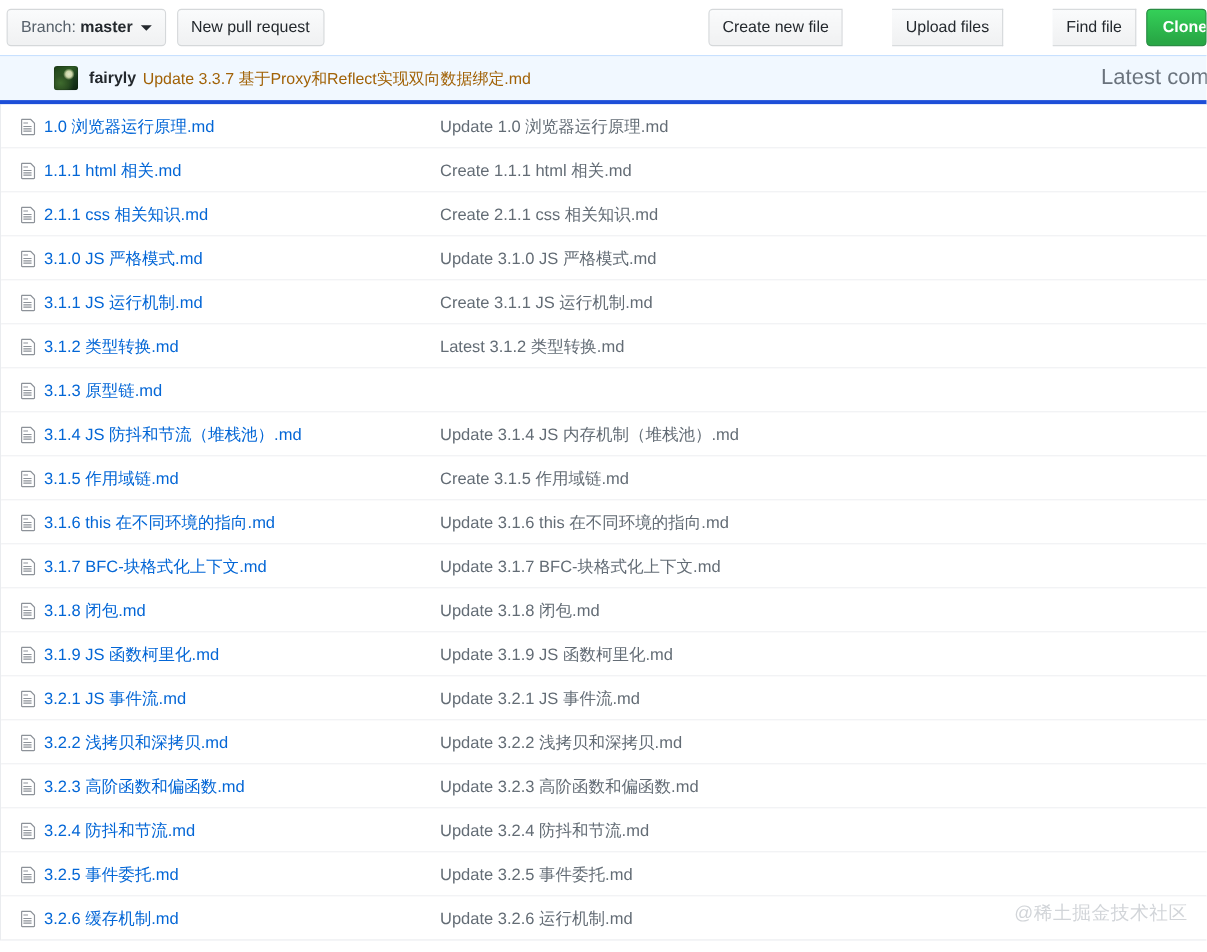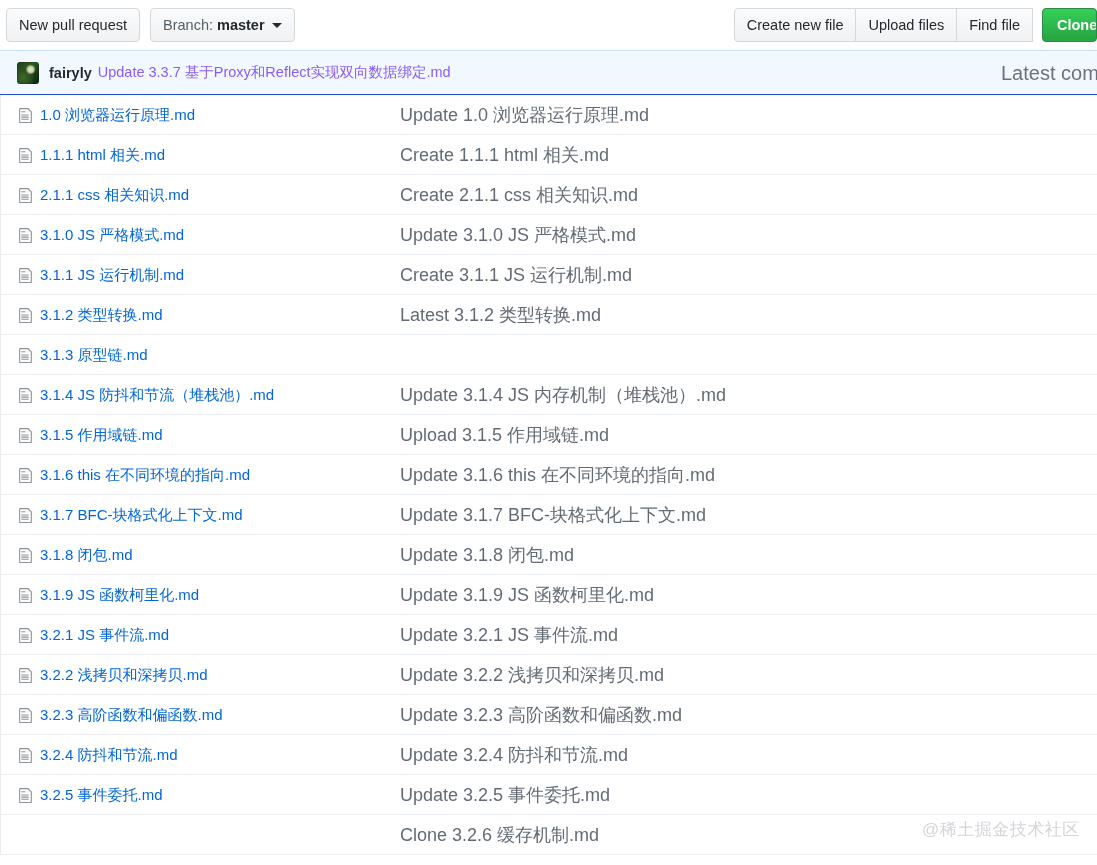--- a/index.html
+++ b/index.html
@@ -63,20 +63,21 @@
     border-left: 5px solid transparent;
     border-right: 5px solid transparent;
     border-top: 5px solid #24292e;
   }
 
   
   .btn-group { display: flex; }
   .btn-group .btn {
     border-radius: 0;
     border-left-width: 0;
+    margin-left: 45px;
   }
   .btn-group .btn:first-child {
     border-left-width: 1px;
     border-top-left-radius: 4px;
     border-bottom-left-radius: 4px;
   }
   .btn-clone {
     border-radius: 4px;
     margin-left: 9px;
     background-image: linear-gradient(-180deg, #34d058 0%, #28a745 90%);
@@ -91,23 +92,24 @@
   }
   .btn-clone .clone-label { white-space: nowrap; }
 
   
   .commit-bar {
     position: relative;
     width: 1097px;
     height: 45px;
     background: #f1f8ff;
     border-top: 1px solid #c8e1ff;
-    border-bottom: 1px solid #1d4ed8;
-    display: flex;
-    align-items: center;
+    border-bottom: 4px solid #1d4ed8;
+    display: flex;
+    align-items: center;
+    padding-left: 32px;
   }
   .avatar {
     width: 22px;
     height: 22px;
     margin-left: 17px;
     border-radius: 3px;
     flex: 0 0 auto;
     background:
       radial-gradient(circle at 62% 34%, #dfe6c9 0%, #cbd4a6 14%, rgba(203,212,166,0) 26%),
       radial-gradient(circle at 28% 70%, #3f6b2e 0%, #2c5022 30%, rgba(44,80,34,0) 55%),
@@ -117,21 +119,21 @@
   .commit-author {
     margin-left: 10px;
     font-size: 14.5px;
     font-weight: 700;
     color: #24292e;
     cursor: pointer;
   }
   .commit-msg {
     margin-left: 6px;
     font-size: 14.5px;
-    color: #8b5cf6;
+    color: #a16207;
     cursor: pointer;
     white-space: nowrap;
   }
   .commit-latest {
     position: absolute;
     left: 1001px;
     top: 50%;
     transform: translateY(-50%);
     font-size: 20px;
     color: #6a737d;
@@ -177,21 +179,21 @@
     cursor: pointer;
     white-space: nowrap;
   }
   .cell-commit {
     position: absolute;
     left: 399px;
     top: 0;
     height: 40px;
     display: flex;
     align-items: center;
-    font-size: 18px;
+    font-size: 15px;
     color: #636c75;
     white-space: nowrap;
     cursor: pointer;
   }
 
   
   .watermark {
     position: absolute;
     left: 922px;
     top: 818px;
@@ -202,26 +204,26 @@
     pointer-events: none;
     user-select: none;
   }
 </style>
 </head>
 <body>
 
 <div class="toolbar">
 
   <div class="toolbar-left">
-    <div class="btn">New pull request</div>
     <div class="btn btn-branch">
       <span class="bl">Branch:</span>
       <span class="bv">master</span>
       <span class="caret"></span>
     </div>
+    <div class="btn">New pull request</div>
   </div>
 
   <div class="toolbar-right">
     <div class="btn-group">
       <div class="btn">Create new file</div>
       <div class="btn">Upload files</div>
       <div class="btn">Find file</div>
     </div>
     <div class="btn btn-clone">
       <span class="clone-label">Clone or download</span>
@@ -320,21 +322,21 @@
     <div class="cell-commit">Update 3.1.4 JS 内存机制（堆栈池）.md</div>
   </div>
 
   <div class="file-row">
     <div class="cell-name">
       <svg class="file-icon" viewBox="0 0 12 16" aria-hidden="true">
         <path fill="#8d9299" d="M6 5H2V4h4v1zM2 8h7V7H2v1zm0 2h7V9H2v1zm0 2h7v-1H2v1zm10-7.5V14c0 .55-.45 1-1 1H1c-.55 0-1-.45-1-1V2c0-.55.45-1 1-1h7.5L12 4.5zM11 5L8 2H1v12h10V5z"></path>
       </svg>
       <span class="file-link">3.1.5 作用域链.md</span>
     </div>
-    <div class="cell-commit">Upload 3.1.5 作用域链.md</div>
+    <div class="cell-commit">Create 3.1.5 作用域链.md</div>
   </div>
 
   <div class="file-row">
     <div class="cell-name">
       <svg class="file-icon" viewBox="0 0 12 16" aria-hidden="true">
         <path fill="#8d9299" d="M6 5H2V4h4v1zM2 8h7V7H2v1zm0 2h7V9H2v1zm0 2h7v-1H2v1zm10-7.5V14c0 .55-.45 1-1 1H1c-.55 0-1-.45-1-1V2c0-.55.45-1 1-1h7.5L12 4.5zM11 5L8 2H1v12h10V5z"></path>
       </svg>
       <span class="file-link">3.1.6 this 在不同环境的指向.md</span>
     </div>
     <div class="cell-commit">Update 3.1.6 this 在不同环境的指向.md</div>
@@ -414,17 +416,23 @@
     <div class="cell-name">
       <svg class="file-icon" viewBox="0 0 12 16" aria-hidden="true">
         <path fill="#8d9299" d="M6 5H2V4h4v1zM2 8h7V7H2v1zm0 2h7V9H2v1zm0 2h7v-1H2v1zm10-7.5V14c0 .55-.45 1-1 1H1c-.55 0-1-.45-1-1V2c0-.55.45-1 1-1h7.5L12 4.5zM11 5L8 2H1v12h10V5z"></path>
       </svg>
       <span class="file-link">3.2.5 事件委托.md</span>
     </div>
     <div class="cell-commit">Update 3.2.5 事件委托.md</div>
   </div>
 
   <div class="file-row">
-    <div class="cell-commit">Clone 3.2.6 缓存机制.md</div>
+    <div class="cell-name">
+      <svg class="file-icon" viewBox="0 0 12 16" aria-hidden="true">
+        <path fill="#8d9299" d="M6 5H2V4h4v1zM2 8h7V7H2v1zm0 2h7V9H2v1zm0 2h7v-1H2v1zm10-7.5V14c0 .55-.45 1-1 1H1c-.55 0-1-.45-1-1V2c0-.55.45-1 1-1h7.5L12 4.5zM11 5L8 2H1v12h10V5z"></path>
+      </svg>
+      <span class="file-link">3.2.6 缓存机制.md</span>
+    </div>
+    <div class="cell-commit">Update 3.2.6 运行机制.md</div>
   </div>
 </div>
 
 <div class="watermark">@稀土掘金技术社区</div>
 
 </body></html>

